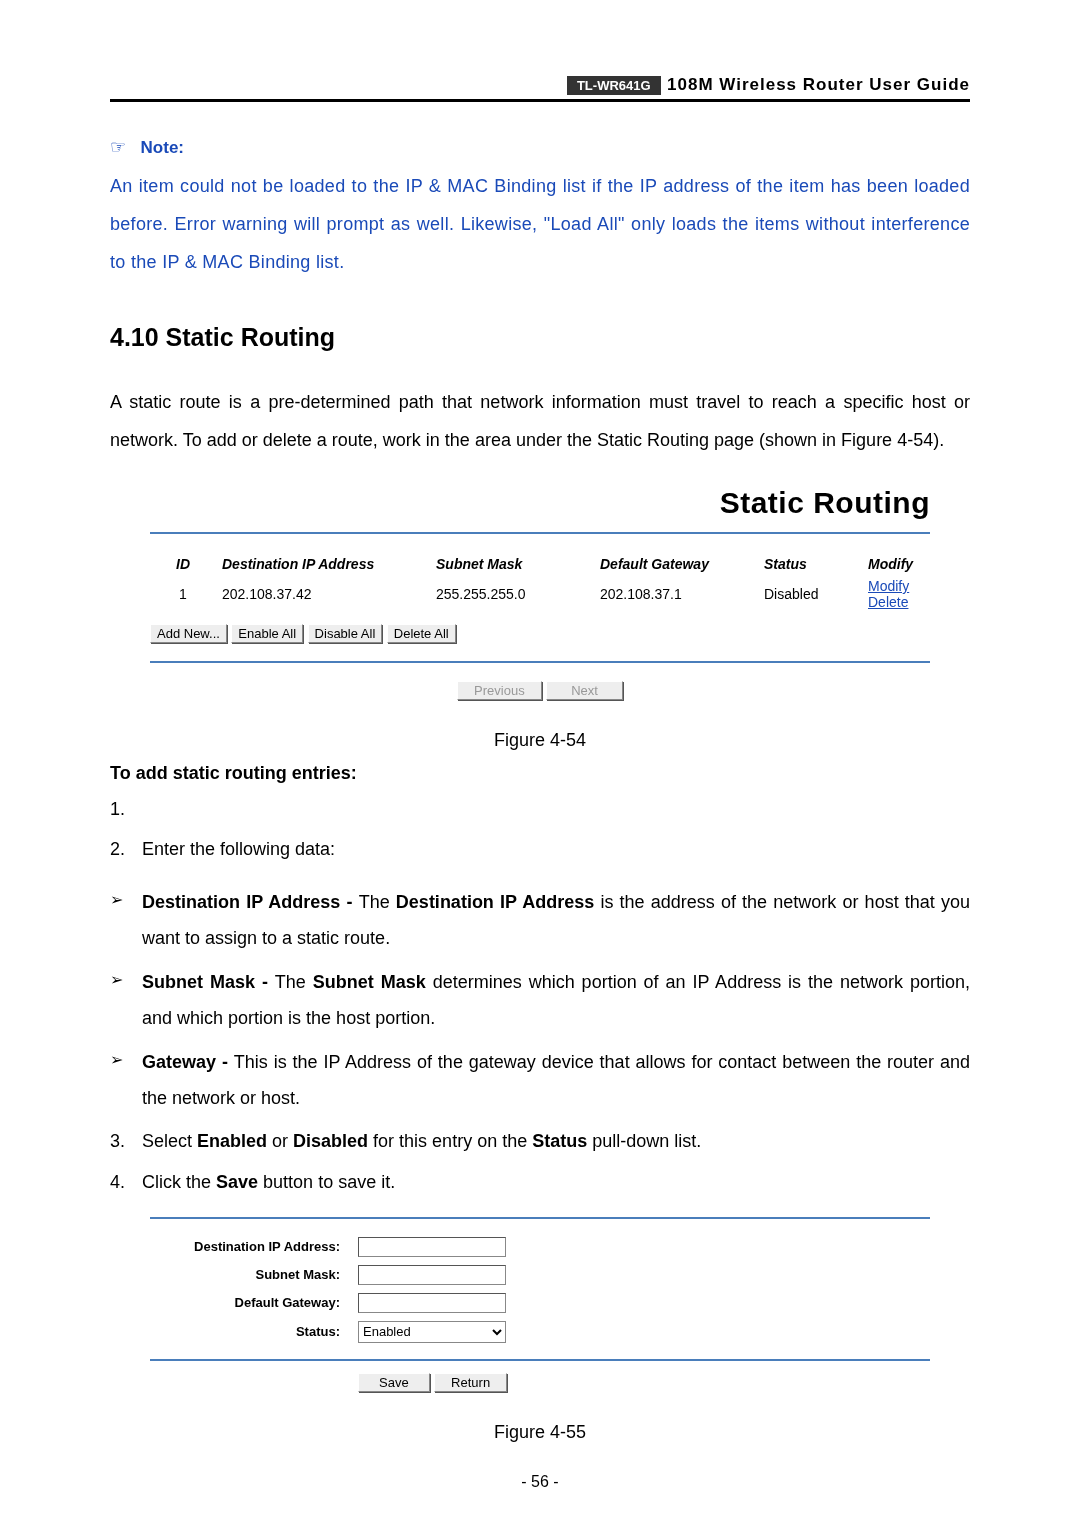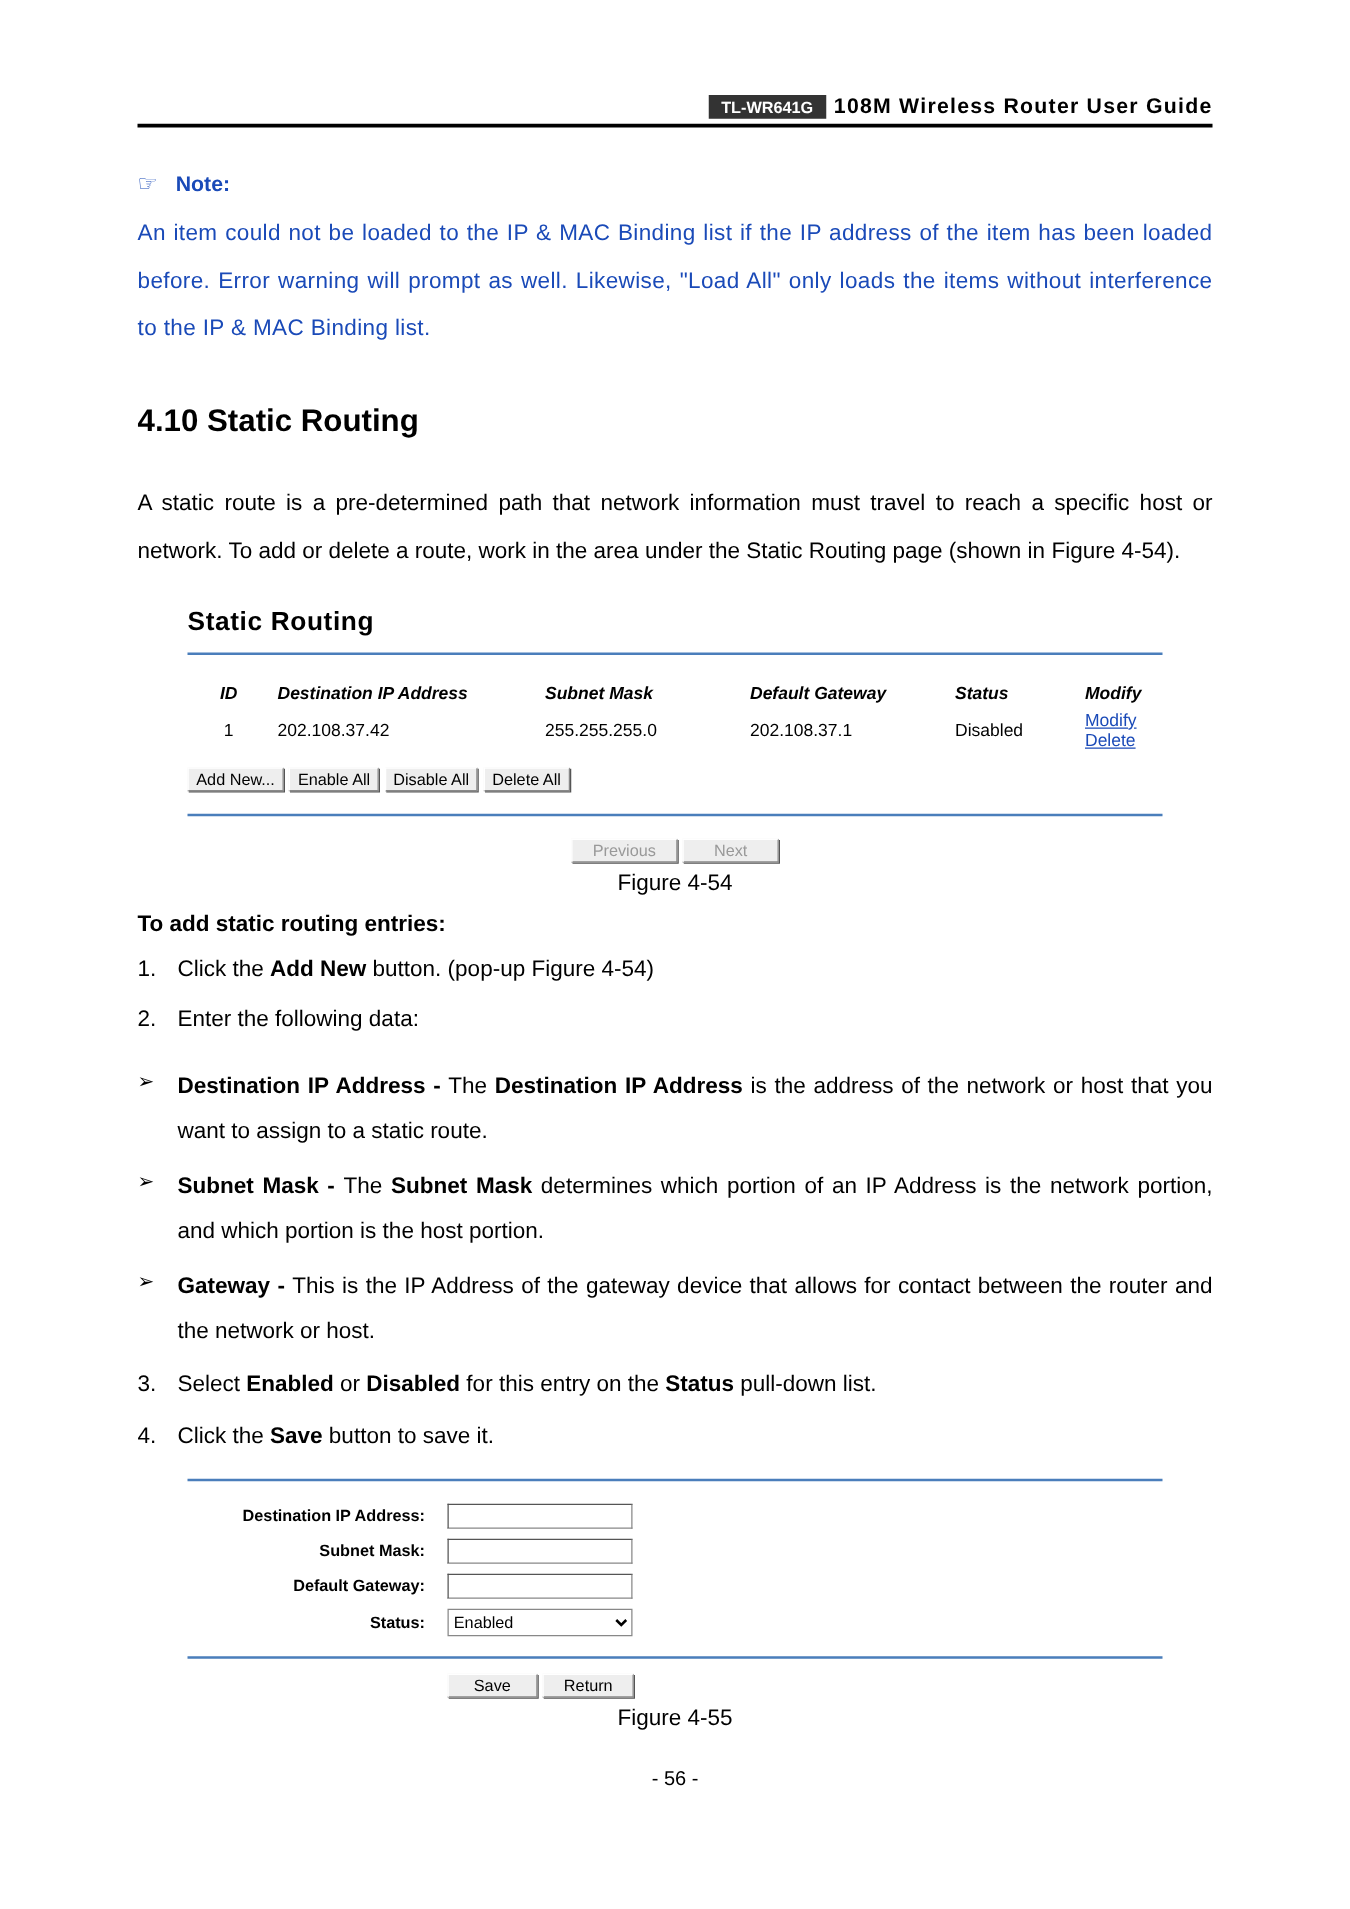--- a/index.html
+++ b/index.html
@@ -69,23 +69,24 @@
     .figure-wrap {
       margin: 20px auto 10px auto;
     }
     .figure-panel {
       background: #fff;
       margin: 0 40px;
       font-family: Verdana, Arial, sans-serif;
     }
     .panel-title {
       font-weight: bold;
-      font-size: 21px;
+      font-size: 30px;
       letter-spacing: 0.5px;
       padding: 6px 0 10px 0;
+      text-align: right;
     }
     .panel-divider {
       border: none;
       border-top: 2px solid #4a7ebb;
       margin: 2px 0 18px 0;
     }
     .routing-table {
       width: 100%;
       font-size: 14px;
     }
@@ -125,21 +126,21 @@
       color: #999;
       background: #eee;
     }
     .pager-row {
       text-align: center;
       margin-top: 16px;
     }
     .figure-caption {
       text-align: center;
       font-size: 18px;
-      margin-top: 6px;
+      margin-top: 30px;
     }
     .bold {
       font-weight: bold;
     }
     .num-list {
       font-size: 18px;
       line-height: 1.9;
       padding-left: 0;
       list-style: none;
       margin-top: 8px;
@@ -273,23 +274,20 @@
       </div>
     </div>
     <div class="figure-caption">Figure 4-54</div>
   </div>
 
   <div class="bold" style="font-size:18px;margin-top:12px">To add static routing entries:</div>
 
   <ul class="num-list">
     <li>
       <span class="num-marker">1.</span>
-      <span>
-        <span>Click the </span><span class="bold">Add New</span><span> button. (pop-up Figure 4-54)</span>
-      </span>
     </li>
     <li>
       <span class="num-marker">2.</span>
       <span>Enter the following data:</span>
     </li>
   </ul>
 
   <ul class="bullet-list">
     <li>
       <span class="arrow-marker">➢</span>

